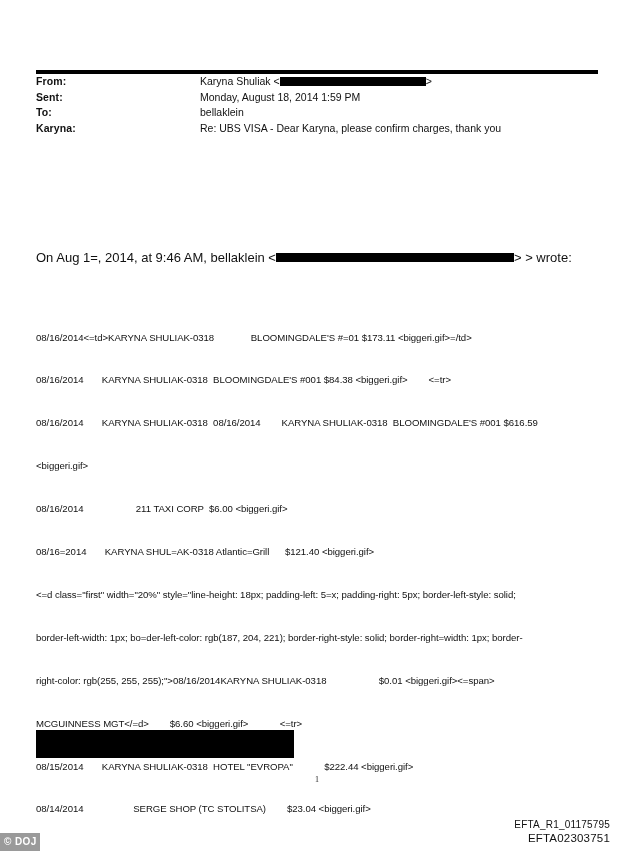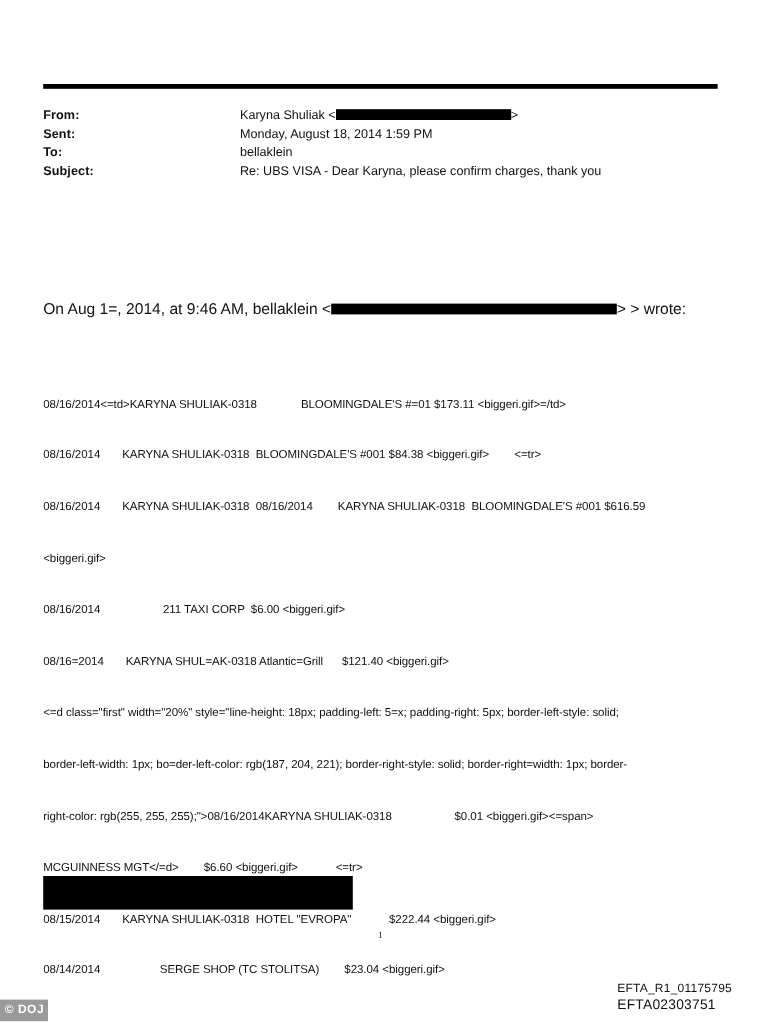--- a/index.html
+++ b/index.html
@@ -26,21 +26,21 @@
     top: 70px;
     width: 562px;
     height: 4px;
     background: #000000;
   }
 
   
   .hdr {
     position: absolute;
     left: 36px;
-    top: 89px;
+    top: 74px;
     width: 570px;
   }
   .hdr-row {
     position: relative;
     height: 15.5px;
     font-size: 10.5px;
     line-height: 15.5px;
     white-space: nowrap;
   }
   .hdr-label {
@@ -131,21 +131,21 @@
     font-family: "Liberation Serif", serif;
     font-size: 8px;
     color: #222;
   }
 
   
   .bates {
     position: absolute;
     right: 24px;
     top: 818px;
-    text-align: left;
+    text-align: right;
     font-family: "Liberation Sans", sans-serif;
     color: #111;
   }
   .bates .b1 { font-size: 10px; line-height: 13px; letter-spacing: 0.2px; }
   .bates .b2 { font-size: 11.5px; line-height: 14px; letter-spacing: 0.2px; }
 
   
   .doj {
     position: absolute;
     left: 0px;
@@ -177,21 +177,21 @@
       <span class="hdr-label">Sent:</span>
       <span class="hdr-value">Monday, August 18, 2014 1:59 PM</span>
     </div>
 
     <div class="hdr-row">
       <span class="hdr-label">To:</span>
       <span class="hdr-value">bellaklein</span>
     </div>
 
     <div class="hdr-row">
-      <span class="hdr-label">Subject:</span>
+      <span class="hdr-label">Karyna:</span>
       <span class="hdr-value">Re: UBS VISA  - Dear Karyna, please confirm charges, thank you</span>
     </div>
 
   </div>
 
 
   <div class="wrote-line"><span>On Aug 1=, 2014, at 9:46 AM, bellaklein &lt;</span><span class="redact-inline"></span><span>&gt; &gt; wrote:</span></div>
 
   <div class="txn-block">
     <div class="tln">08/16/2014&lt;=td&gt;KARYNA SHULIAK-0318              BLOOMINGDALE'S #=01 $173.11 &lt;biggeri.gif&gt;=/td&gt;</div>

